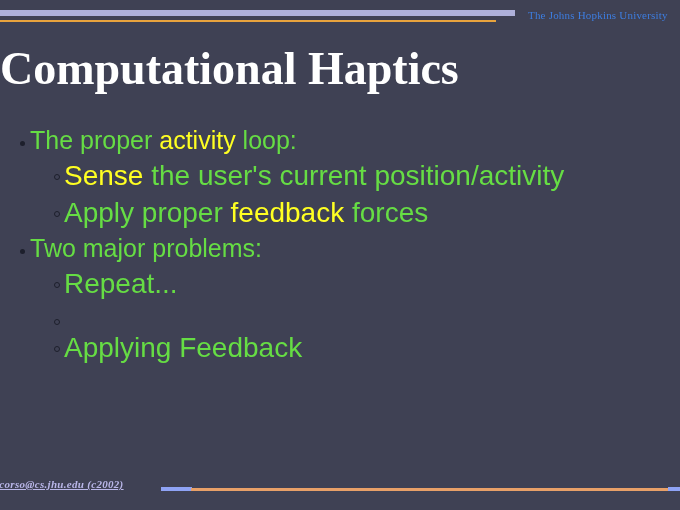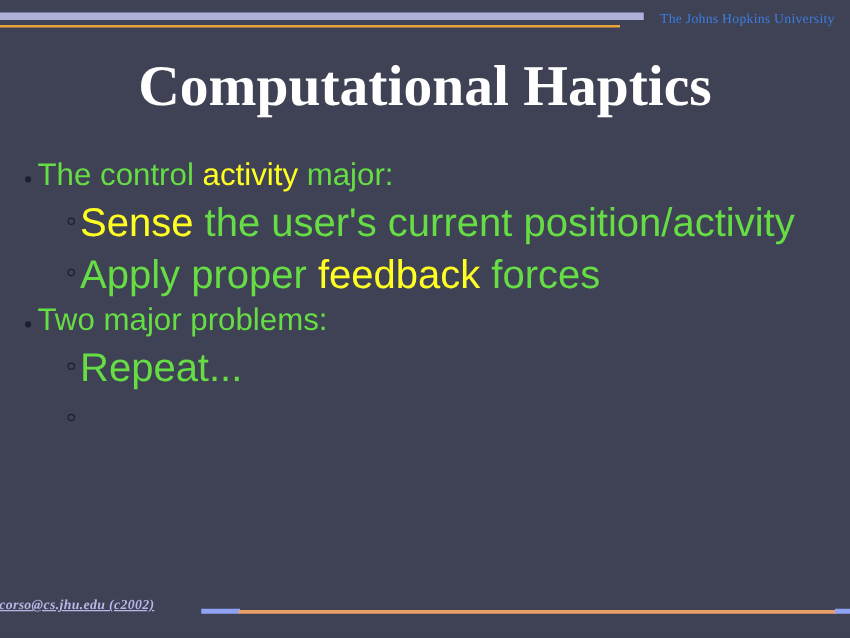--- a/index.html
+++ b/index.html
@@ -48,21 +48,20 @@
     color: #3d7de0;
     white-space: nowrap;
   }
 
   
   .slide-title {
     position: absolute;
     left: 0px;
     top: 42px;
     width: 680px;
-    text-align: center;
     font-family: "Liberation Serif", serif;
     font-weight: bold;
     font-size: 46px;
     color: #ffffff;
     letter-spacing: 0px;
   }
 
   
   .body {
     position: absolute;
@@ -108,21 +107,21 @@
 
   .bullet-text {
     font-family: "Liberation Sans", sans-serif;
     color: #66dd44;
     white-space: nowrap;
   }
   .level1 .bullet-text {
     font-size: 25px;
   }
   .level2 .bullet-text {
-    font-size: 32px;
+    font-size: 28px;
   }
   .hl {
     color: #ffff22;
   }
 
   
   .footer-email {
     position: absolute;
     left: -4px;
     top: 478px;
@@ -167,40 +166,44 @@
 
   <div class="header-bar-lavender"></div>
   <div class="header-bar-orange"></div>
   <div class="header-university">The Johns Hopkins University</div>
 
   <div class="slide-title">Computational Haptics</div>
 
   <div class="body">
       <div class="bullet-row level1">
         <span class="marker marker-disc"></span>
-        <span class="bullet-text"><span>The control </span><span class="hl">activity</span><span> major:</span></span>
+        <span class="bullet-text"><span>The proper </span><span class="hl">activity</span><span> loop:</span></span>
       </div>
       <div class="bullet-row level2">
         <span class="marker marker-circle"></span>
         <span class="bullet-text"><span class="hl">Sense</span><span> the user's current position/activity</span></span>
       </div>
       <div class="bullet-row level2">
         <span class="marker marker-circle"></span>
         <span class="bullet-text"><span>Apply proper </span><span class="hl">feedback</span><span> forces</span></span>
       </div>
       <div class="bullet-row level1">
         <span class="marker marker-disc"></span>
         <span class="bullet-text"><span>Two major problems:</span></span>
       </div>
       <div class="bullet-row level2">
         <span class="marker marker-circle"></span>
         <span class="bullet-text"><span>Repeat...</span></span>
       </div>
       <div class="bullet-row level2">
         <span class="marker marker-circle"></span>
+      </div>
+      <div class="bullet-row level2">
+        <span class="marker marker-circle"></span>
+        <span class="bullet-text"><span>Applying Feedback</span></span>
       </div>
     </div>
 
   <div class="footer-email">jcorso@cs.jhu.edu (c2002)</div>
   <div class="footer-bar-blue-left"></div>
   <div class="footer-bar-orange"></div>
   <div class="footer-bar-blue-right"></div>
 
 </div>
 

